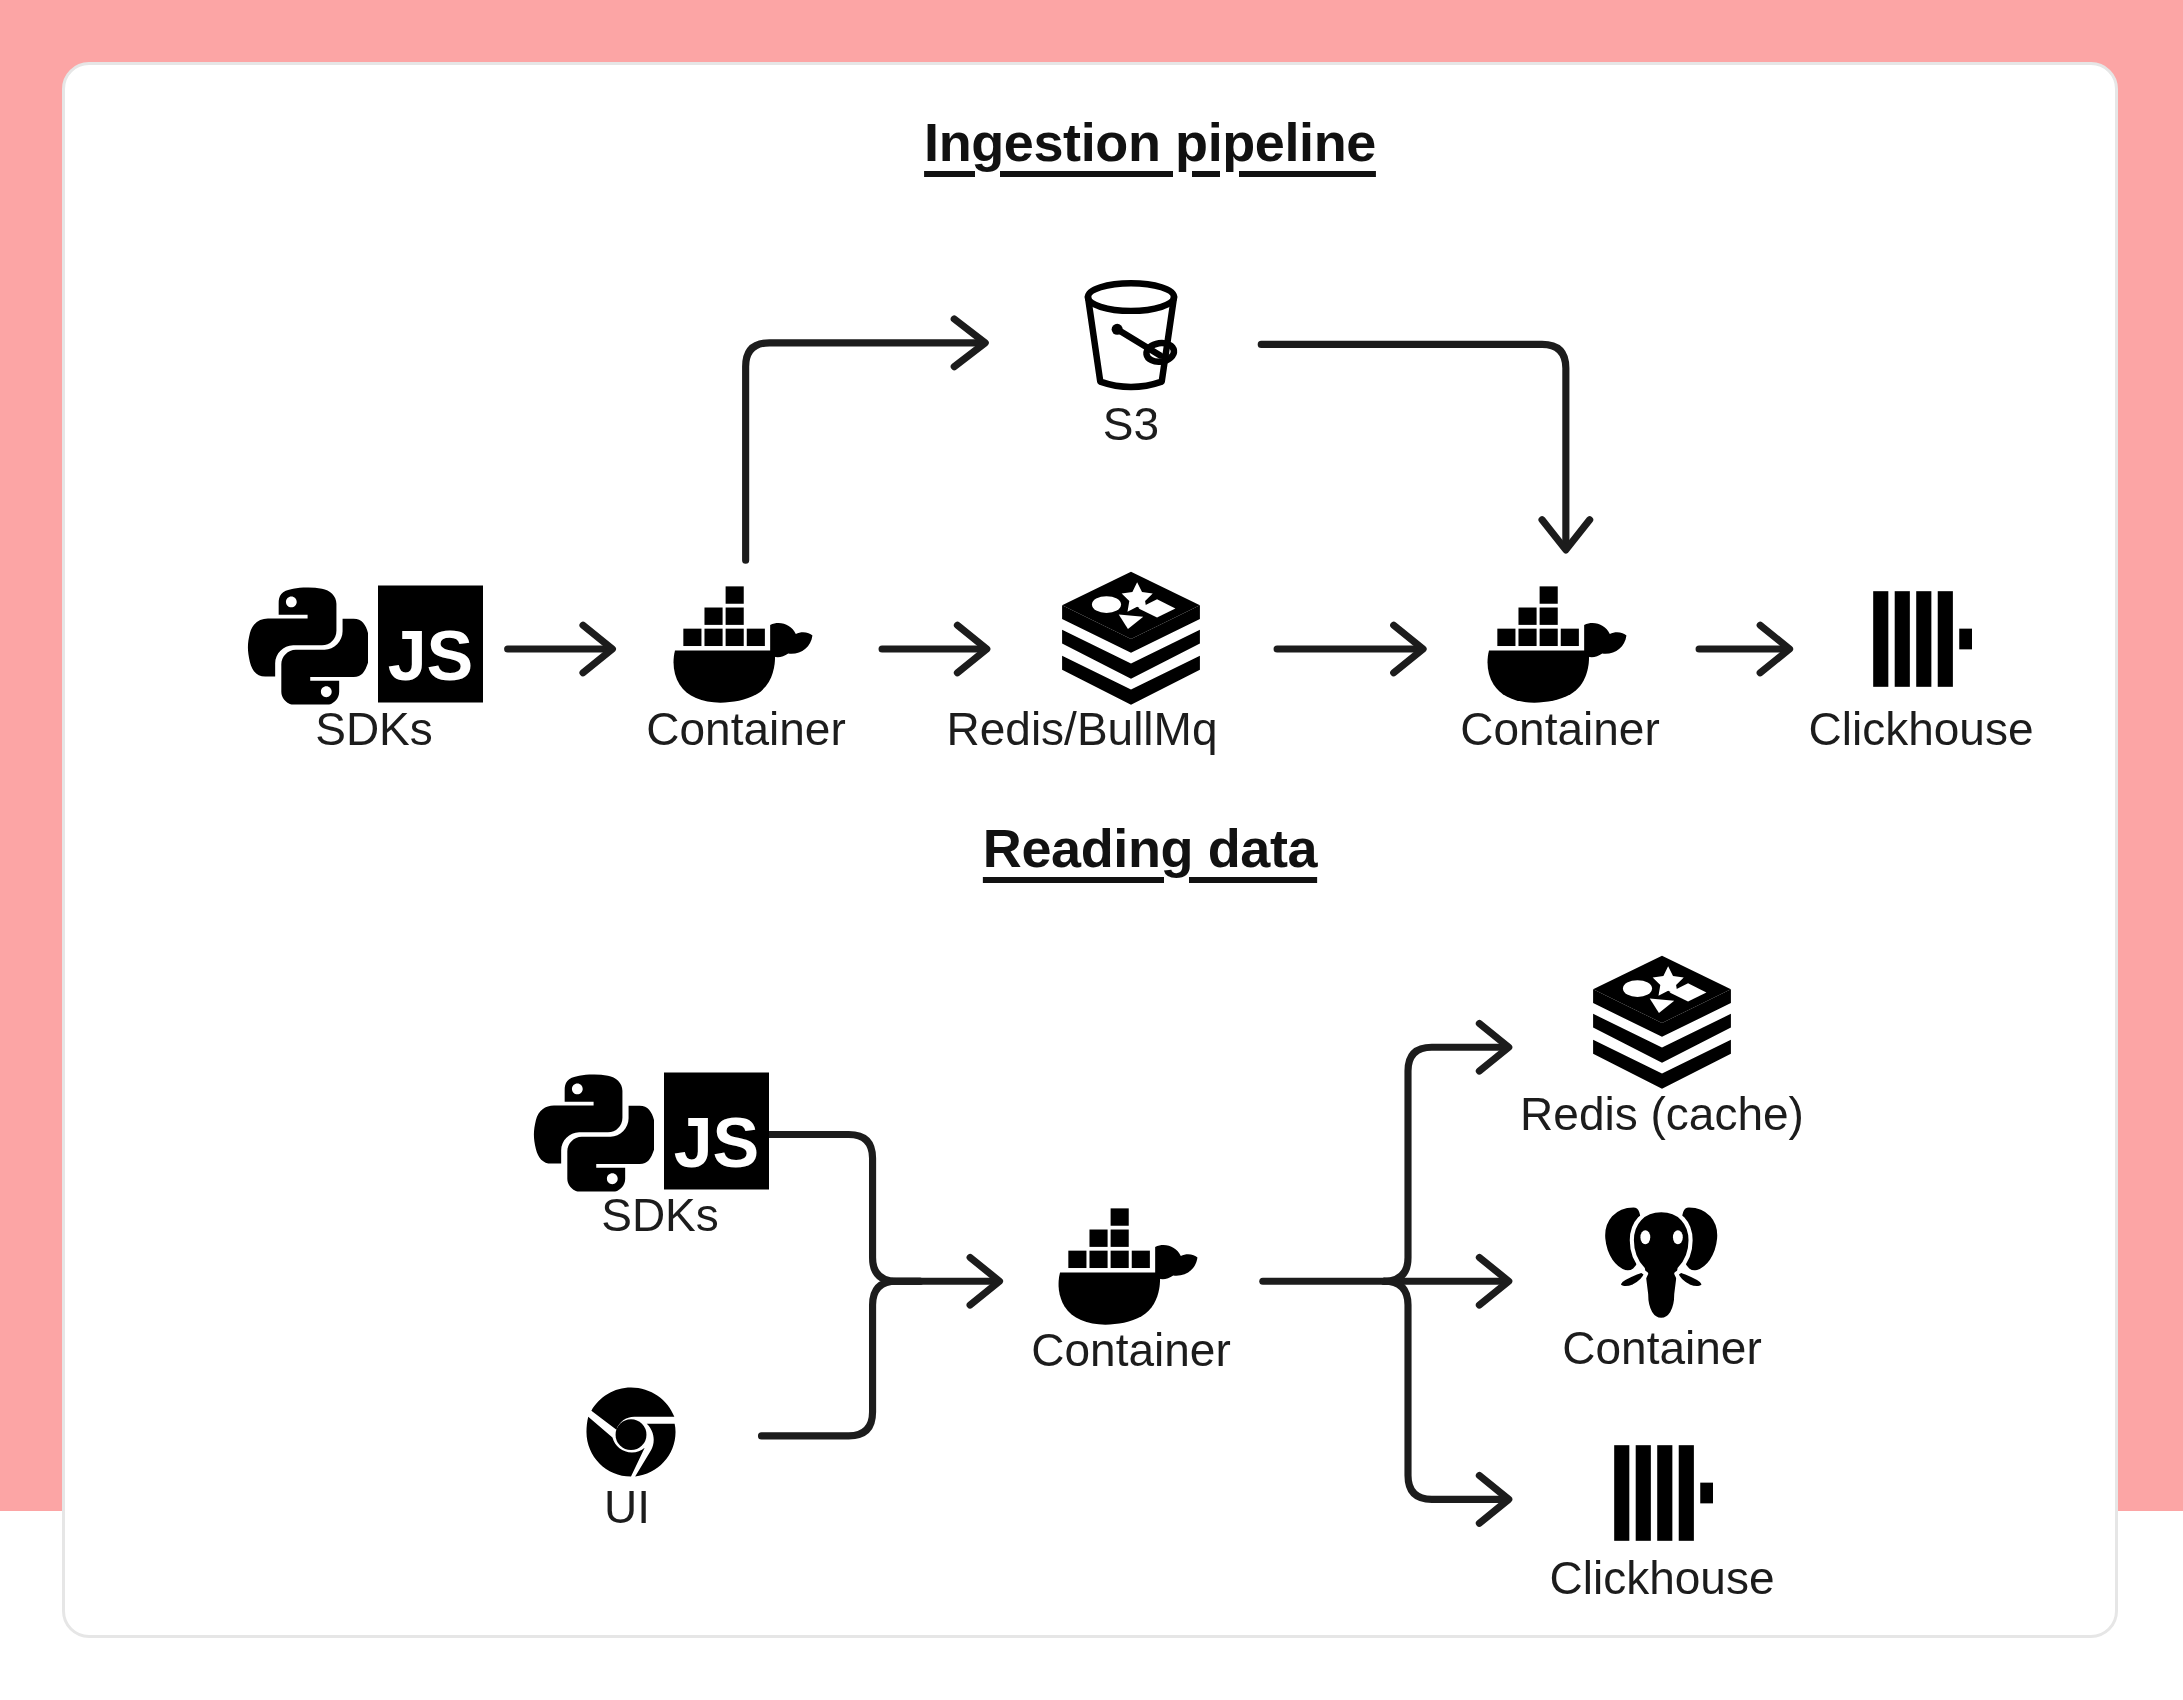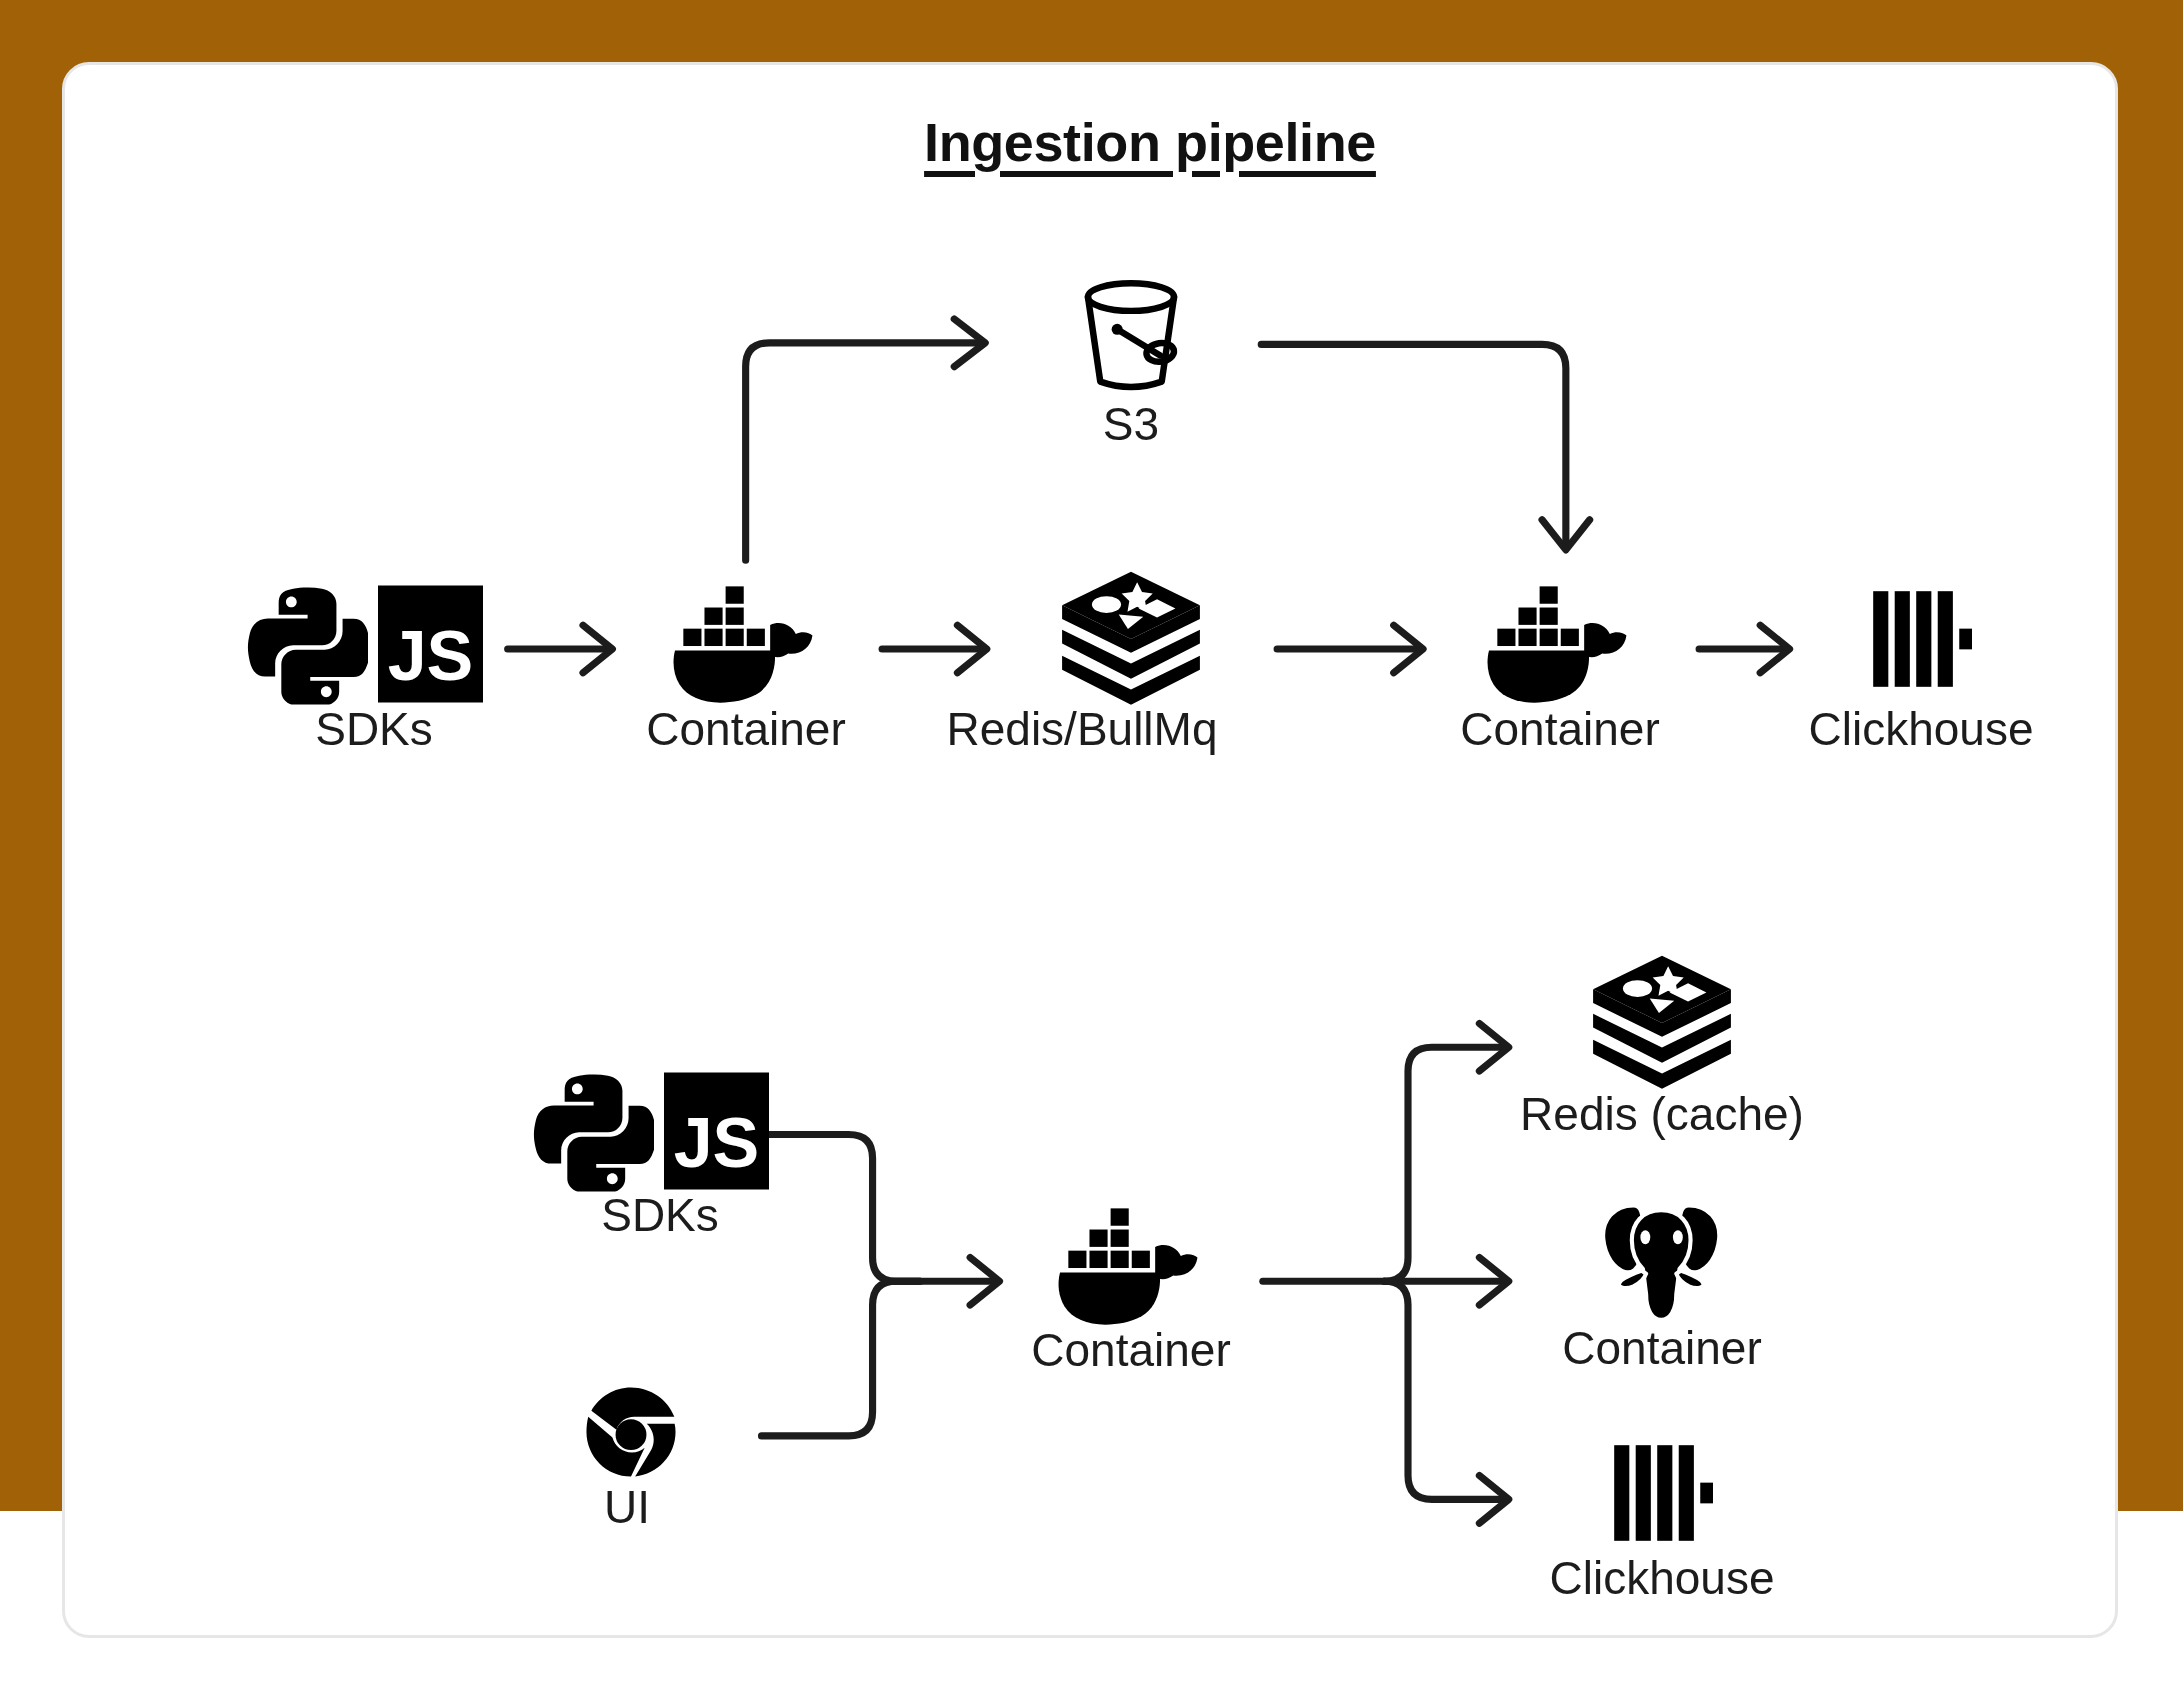--- a/index.html
+++ b/index.html
@@ -8,21 +8,21 @@
     background: #ffffff;
     width: 2183px;
     height: 1701px;
     overflow: hidden;
     font-family: "Liberation Sans", sans-serif;
   }
   #root {
     position: relative;
     width: 2183px;
     height: 1511px;
-    background: #a16207;
+    background: #fca5a5;
   }
   #card {
     position: absolute;
     left: 62px;
     top: 62px;
     width: 2056px;
     height: 1576px;
     border: 3.2px solid #e6e6e6;
     border-radius: 27px;
     background: #ffffff;
@@ -146,20 +146,21 @@
       <g>
         <path d="M 1745 1615 Q 1775 1615 1775 1645 L 1775 1860 Q 1775 1890 1805 1890 L 1900 1890"></path>
         <path d="M 1865 1860 L 1902 1890 L 1865 1920"></path>
       </g>
 
     </g>
   </svg>
 
   <div class="section-title" style="left:1150px; top:111px;">Ingestion pipeline</div>
 
+  <div class="section-title" style="left:1150px; top:817px;">Reading data</div>
 
   <div class="icon-wrap" style="left:365px; top:644px;">
     <div class="sdk-row">
 
       <svg width="121" height="121" viewBox="0 0 128 128">
         <g fill="#000000">
           <path d="M63.4 4.3c-5.2 0-10.2.4-14.6 1.2-12.9 2.3-15.3 7.1-15.3 15.9v11.7h30.6v3.9H22.1c-8.9 0-16.6 5.3-19 15.4-2.8 11.5-2.9 18.7 0 30.8 2.2 8.9 7.3 15.3 16.2 15.3h10.5V84.4c0-10.1 8.7-19 19-19h30.5c8.5 0 15.3-7 15.3-15.5V21.4c0-8.3-7-14.5-15.3-15.9-5.3-.9-10.7-1.3-15.9-1.2zM46.9 13.7c3.2 0 5.7 2.6 5.7 5.8 0 3.2-2.6 5.7-5.7 5.7-3.2 0-5.7-2.6-5.7-5.7 0-3.2 2.6-5.8 5.7-5.8z"></path>
           <path d="M101.1 36.9v13.6c0 10.6-9 19.5-19 19.5H51.6c-8.4 0-15.3 7.2-15.3 15.5v29.1c0 8.3 7.2 13.2 15.3 15.6 9.7 2.9 19 3.4 30.6 0 7.7-2.2 15.3-6.7 15.3-15.6V102.9H66.9V99h45.9c8.9 0 12.2-6.2 15.3-15.5 3.2-9.5 3.1-18.7 0-30.8-2.2-8.7-6.4-15.4-15.3-15.4h-11.7zM83.9 108.8c3.2 0 5.7 2.6 5.7 5.7 0 3.2-2.6 5.8-5.7 5.8-3.2 0-5.7-2.6-5.7-5.8 0-3.2 2.6-5.7 5.7-5.7z"></path>
         </g>
       </svg>

